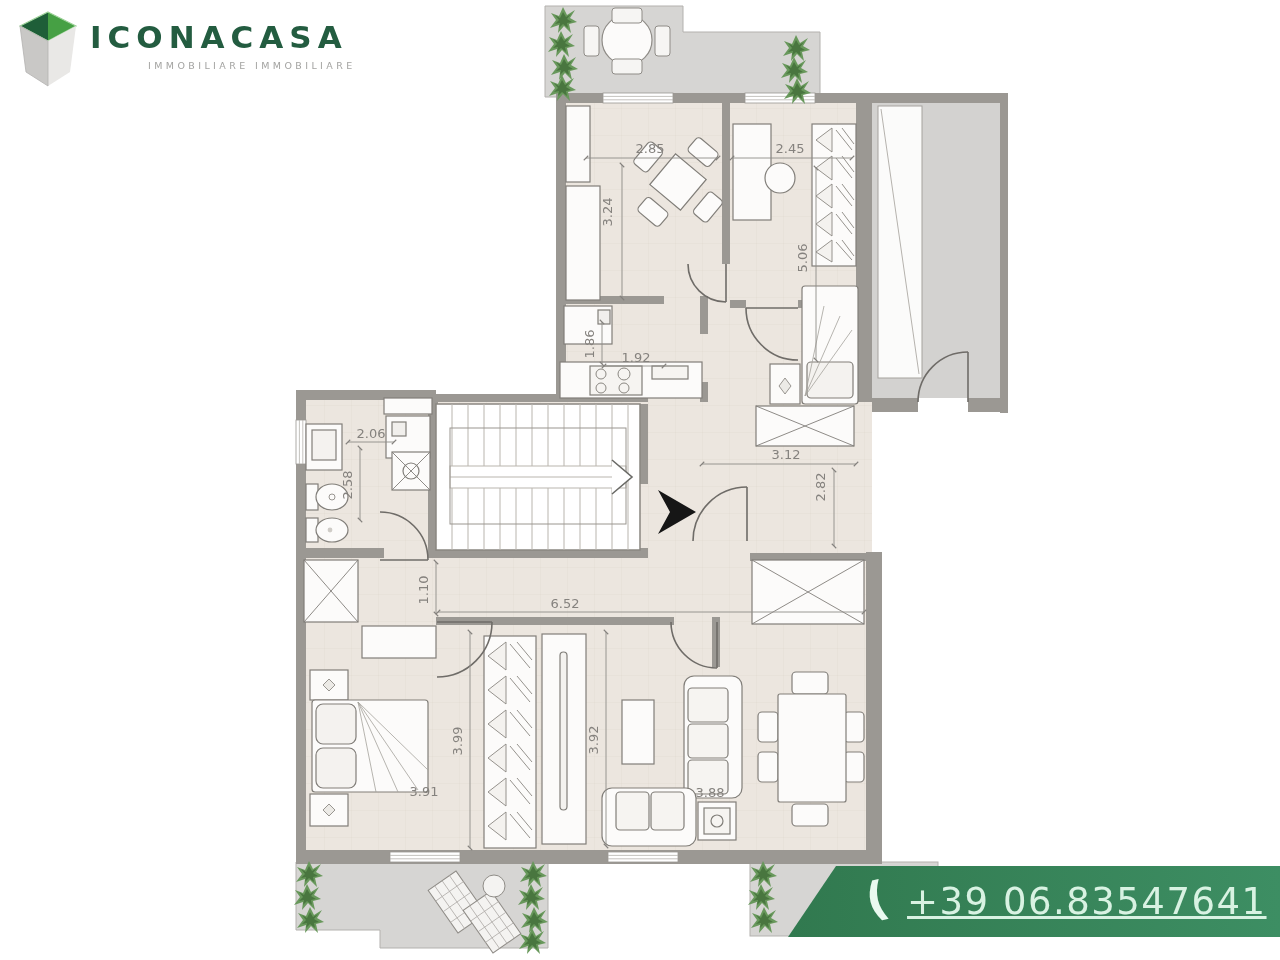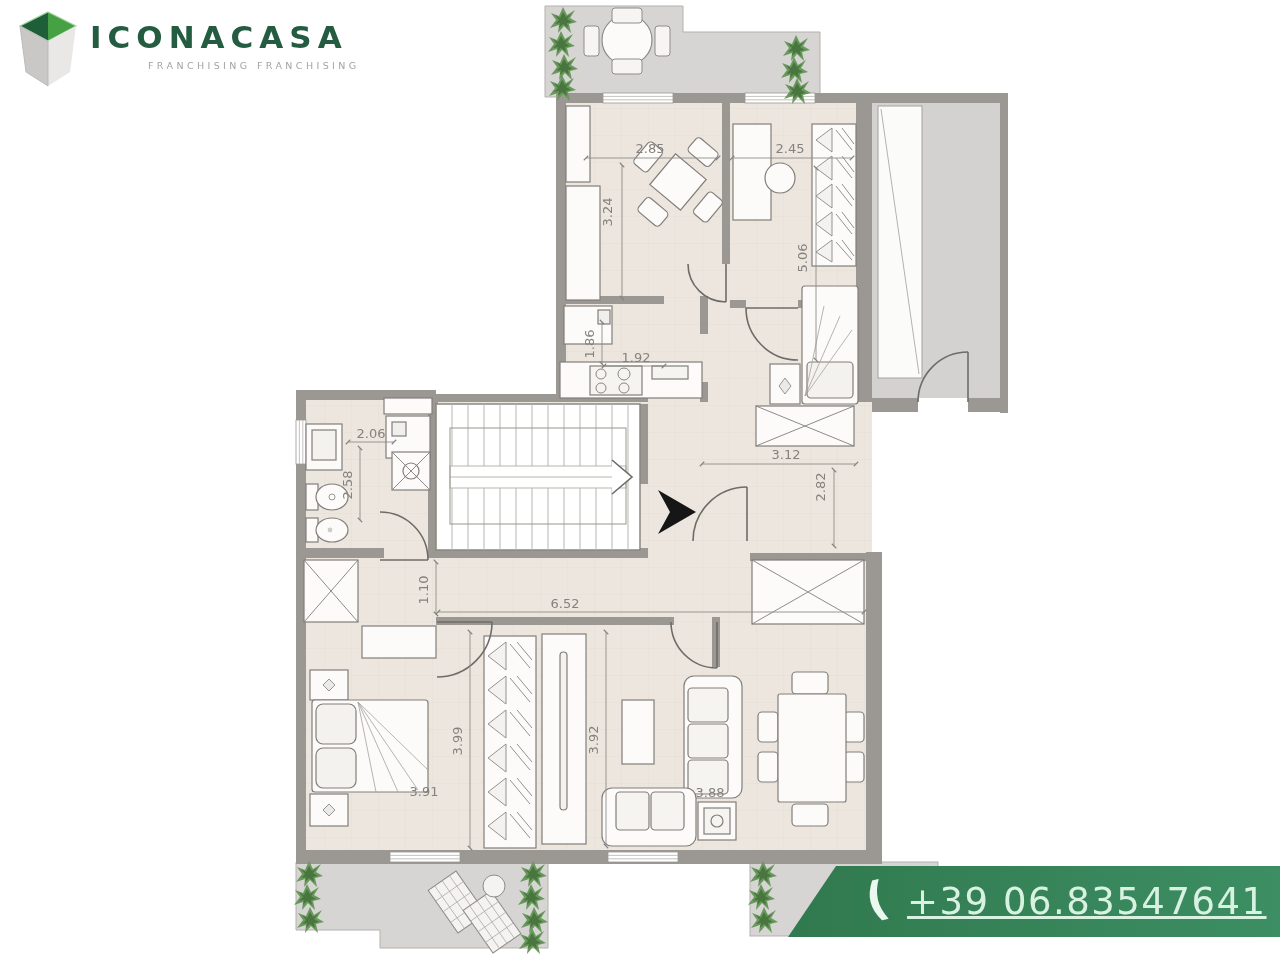--- a/index.html
+++ b/index.html
@@ -32,21 +32,21 @@
     <svg class="logo-cube" viewBox="0 0 64 78">
       <polygon points="32,2 32,31 4,16" fill="#1e5e38"></polygon>
       <polygon points="32,2 60,16 32,31" fill="#46a044"></polygon>
       <polygon points="32,2 60,16 32,31 4,16" fill="none" stroke="#9ed29a" stroke-width="1.2"></polygon>
       <polygon points="4,16 32,31 32,76 10,62" fill="#c9c8c6"></polygon>
       <polygon points="32,31 60,16 54,62 32,76" fill="#e9e8e6"></polygon>
       <polygon points="4,16 32,31 32,76 10,62" fill="none" stroke="#b4b3b1" stroke-width="0.8"></polygon>
     </svg>
     <div class="logo-textcol">
       <div class="logo-name">ICONACASA</div>
-      <div class="logo-tagline">FRANCHISING FRANCHISING</div>
+      <div class="logo-tagline">IMMOBILIARE IMMOBILIARE</div>
     </div>
   </div>
 
   <svg class="plan" viewBox="0 0 1280 960">
     <defs>
       <pattern id="tiles" width="27" height="27" patternUnits="userSpaceOnUse">
         <path d="M27 0H0V27" fill="none" stroke="#e0d7cd" stroke-width="1" opacity="0.6"></path>
       </pattern>
       <g id="plant">
         <polygon points="0,-13 4,-5 12,-10 7,-2 14,2 6,4 8,13 1,6 -5,13 -4,5 -13,8 -7,0 -12,-7 -4,-4" fill="#68985b"></polygon>

